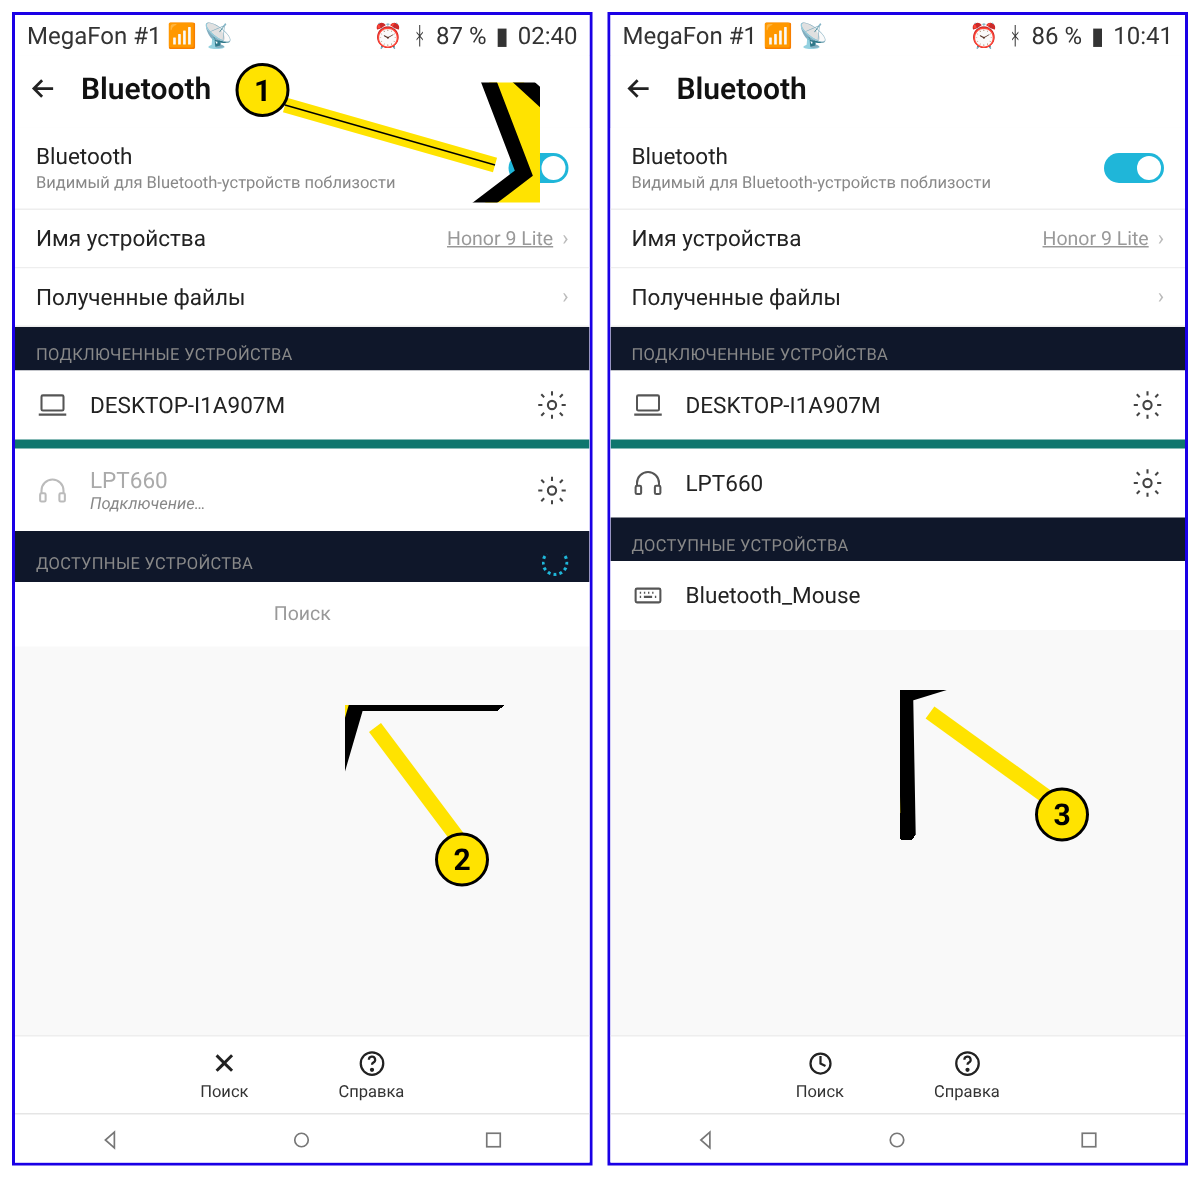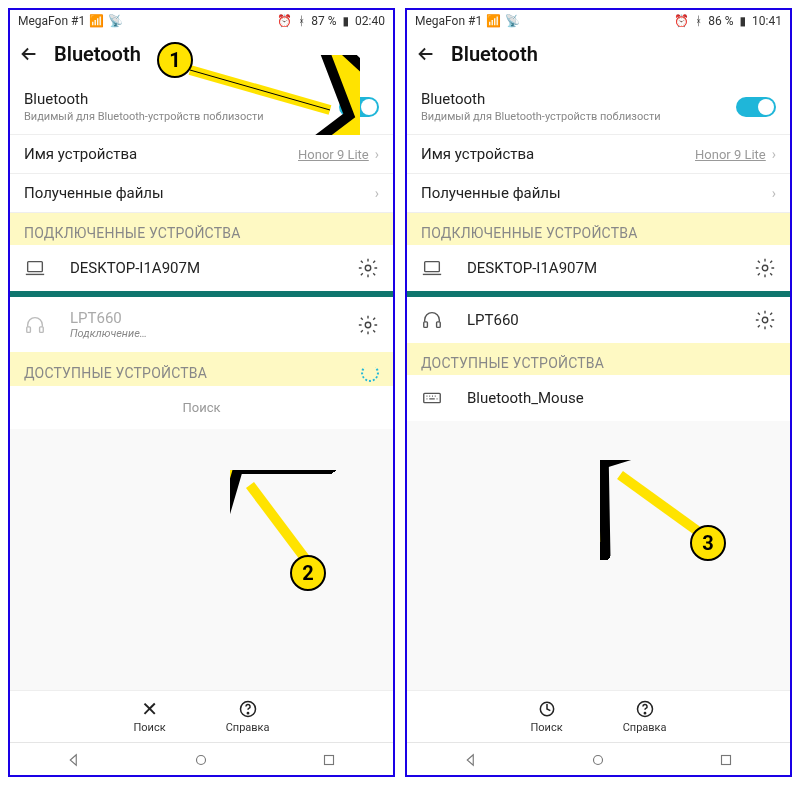--- a/index.html
+++ b/index.html
@@ -22,21 +22,21 @@
       background: #f9f9f9;
       display: flex;
       flex-direction: column;
       position: relative;
     }
     .statusbar {
       display: flex;
       align-items: center;
       justify-content: space-between;
       padding: 4px 8px;
-      font-size: 12px;
+      font-size: 16px;
       color: #333;
       background: #fff;
     }
     .statusbar .left, .statusbar .right { display: flex; align-items: center; gap: 4px; }
     .statusbar .right span { margin-left: 2px; }
     .titlebar {
       display: flex;
       align-items: center;
       padding: 10px 8px 14px 8px;
       background: #fff;
@@ -60,26 +60,26 @@
     .toggle {
       width: 40px; height: 20px; border-radius: 10px;
       background: #1fb6d9; position: relative;
     }
     .toggle::after {
       content:""; position: absolute; right: 2px; top: 2px;
       width: 16px; height: 16px; border-radius: 50%; background: #fff;
     }
     .section-head {
       padding: 12px 14px 4px 14px;
-      font-size: 14px; color: #888; letter-spacing: 0.2px;
-      background: #fef9c3;
+      font-size: 11px; color: #888; letter-spacing: 0.2px;
+      background: #0f172a;
       display: flex; align-items: center; justify-content: space-between;
     }
     .dev-row {
-      display: flex; align-items: center; gap: 24px;
+      display: flex; align-items: center; gap: 14px;
       padding: 12px 14px;
       background: #fff;
     }
     .dev-row + .dev-row { border-top: 6px solid #0f766e;}
     .dev-ico { width: 22px; height: 22px; color: #555; flex-shrink: 0;}
     .dev-ico.dim { color: #bbb; }
     .dev-text { flex: 1; min-width: 0;}
     .dev-name { font-size: 15px; color: #222; }
     .dev-sub { font-size: 11px; color: #888; font-style: italic; }
     .dev-gear { width: 22px; height: 22px; color: #444; flex-shrink: 0;}

